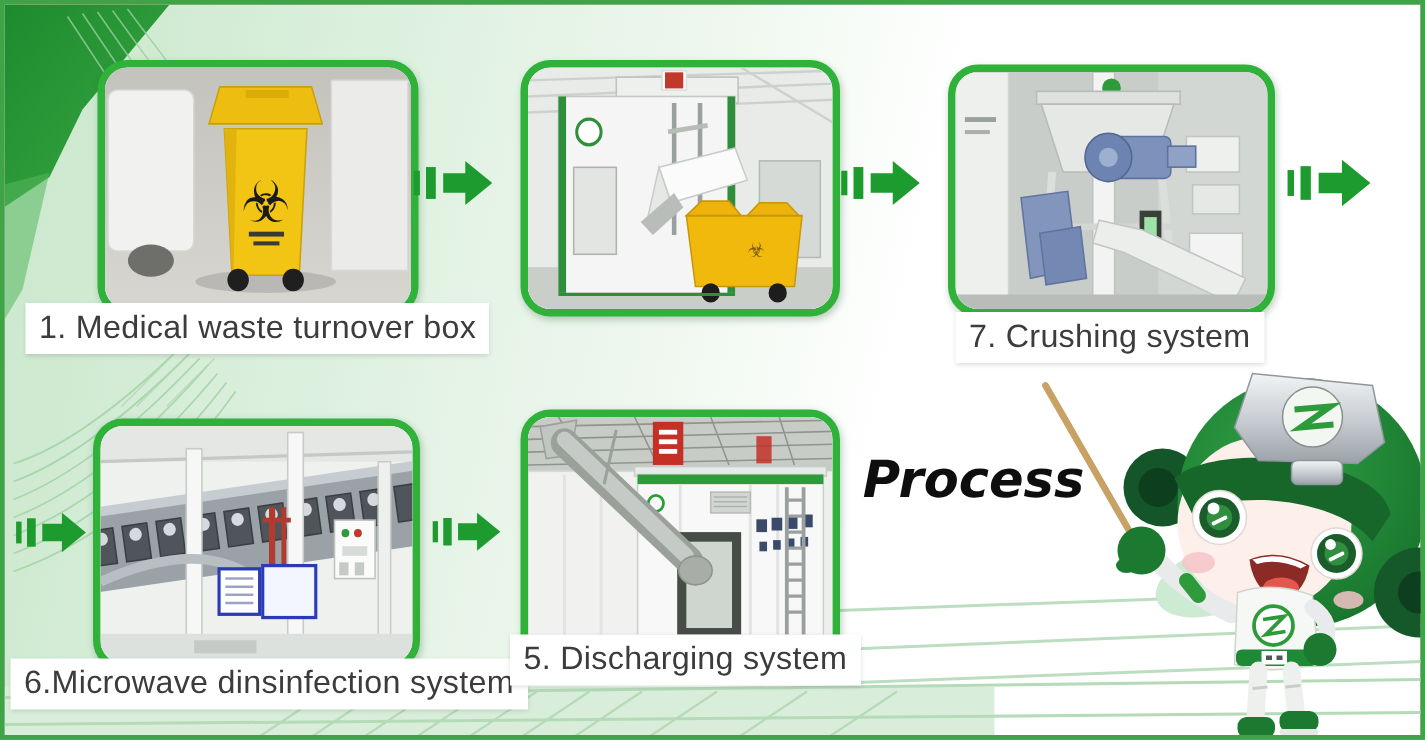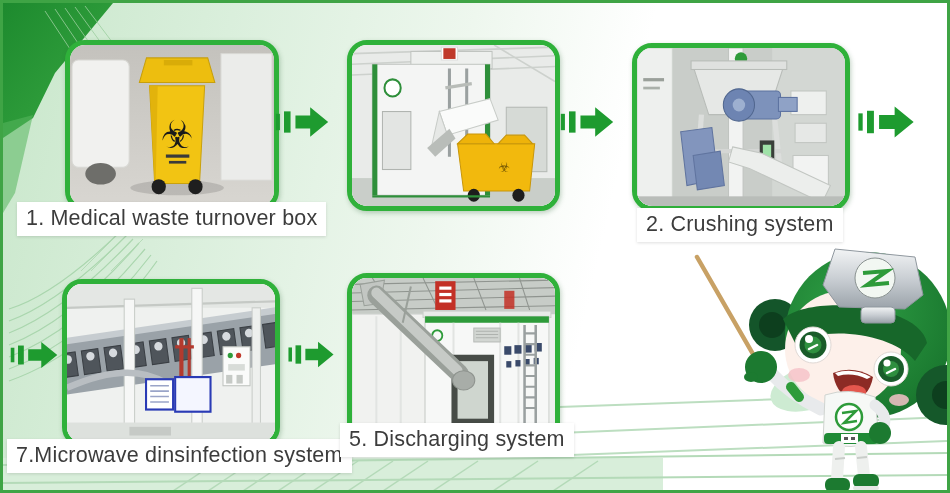--- a/index.html
+++ b/index.html
@@ -209,21 +209,21 @@
       <rect x="118" y="86" width="14" height="22" fill="#3a3f3a"></rect>
       <rect x="121" y="90" width="8" height="12" fill="#9fe2a8"></rect>
 
       <polygon points="42,78 72,74 78,122 48,128" fill="#8295bd" stroke="#60749f"></polygon>
       <polygon points="54,100 80,96 84,128 58,132" fill="#7388b3" stroke="#60749f"></polygon>
 
       <polygon points="92,92 120,98 186,128 178,144 108,112 88,106" fill="#eceeec" stroke="#c2c6c2"></polygon>
       <rect x="0" y="138" width="200" height="9" fill="#b9bdb9"></rect>
     </svg>
   </div>
-  <div class="step-label" style="left:634px;top:205px;">2. Crushing system</div>
+  <div class="step-label" style="left:634px;top:205px;">7. Crushing system</div>
 
   <div class="flow-arrow" style="left:851px;top:100px;width:64px;height:38px;">
     <svg viewBox="0 0 64 44">
         <g fill="#1e9b2f">
       <rect x="0" y="12" width="5" height="20"></rect>
           <rect x="10" y="9" width="8" height="26"></rect>
       <polygon points="24,14 42,14 42,4 64,22 42,40 42,30 24,30"></polygon>
     </g>
       </svg>
   </div>
@@ -293,21 +293,21 @@
       <rect x="150" y="58" width="26" height="36" fill="#fafbfa" stroke="#c0c4c0"></rect>
       <circle cx="157" cy="66" r="2.5" fill="#2e9b3a"></circle>
         <circle cx="165" cy="66" r="2.5" fill="#c0392b"></circle>
       <rect x="155" y="74" width="16" height="6" fill="#d8dcd8"></rect>
       <rect x="153" y="84" width="6" height="8" fill="#c6cac6"></rect>
         <rect x="163" y="84" width="6" height="8" fill="#c6cac6"></rect>
       <rect x="0" y="128" width="200" height="18" fill="#dde1dd"></rect>
       <rect x="60" y="132" width="40" height="8" fill="#c6cac6"></rect>
     </svg>
   </div>
-  <div class="step-label" style="left:4px;top:436px;">7.Microwave dinsinfection system</div>
+  <div class="step-label" style="left:4px;top:436px;">6.Microwave dinsinfection system</div>
 
   <div class="flow-arrow" style="left:281px;top:336px;width:54px;height:31px;">
     <svg viewBox="0 0 64 44">
         <g fill="#1e9b2f">
       <rect x="0" y="12" width="5" height="20"></rect>
           <rect x="10" y="9" width="8" height="26"></rect>
       <polygon points="24,14 42,14 42,4 64,22 42,40 42,30 24,30"></polygon>
     </g>
       </svg>
   </div>
@@ -387,20 +387,21 @@
         <line x1="170" y1="112" x2="181" y2="112"></line>
           <line x1="170" y1="122" x2="181" y2="122"></line>
       </g>
       <rect x="0" y="137" width="200" height="15" fill="#dfe3df"></rect>
       <line x1="0" y1="137" x2="200" y2="137" stroke="#b0b6b0" stroke-width="1.5"></line>
     </svg>
   </div>
   <div class="step-label" style="left:337px;top:420px;text-align:center;">5. Discharging system</div>
 
   <div id="process-title">
+    <span>Process</span>
   </div>
 
   <svg id="mascot" viewBox="0 0 300 251">
     <defs>
       <radialGradient id="helm" cx=".4" cy=".35" r=".9">
         <stop offset="0" stop-color="#2fa045"></stop>
           <stop offset=".7" stop-color="#1b7a30"></stop>
           <stop offset="1" stop-color="#125a23"></stop>
       </radialGradient>
       <linearGradient id="silver" x1="0" y1="0" x2="0" y2="1">

